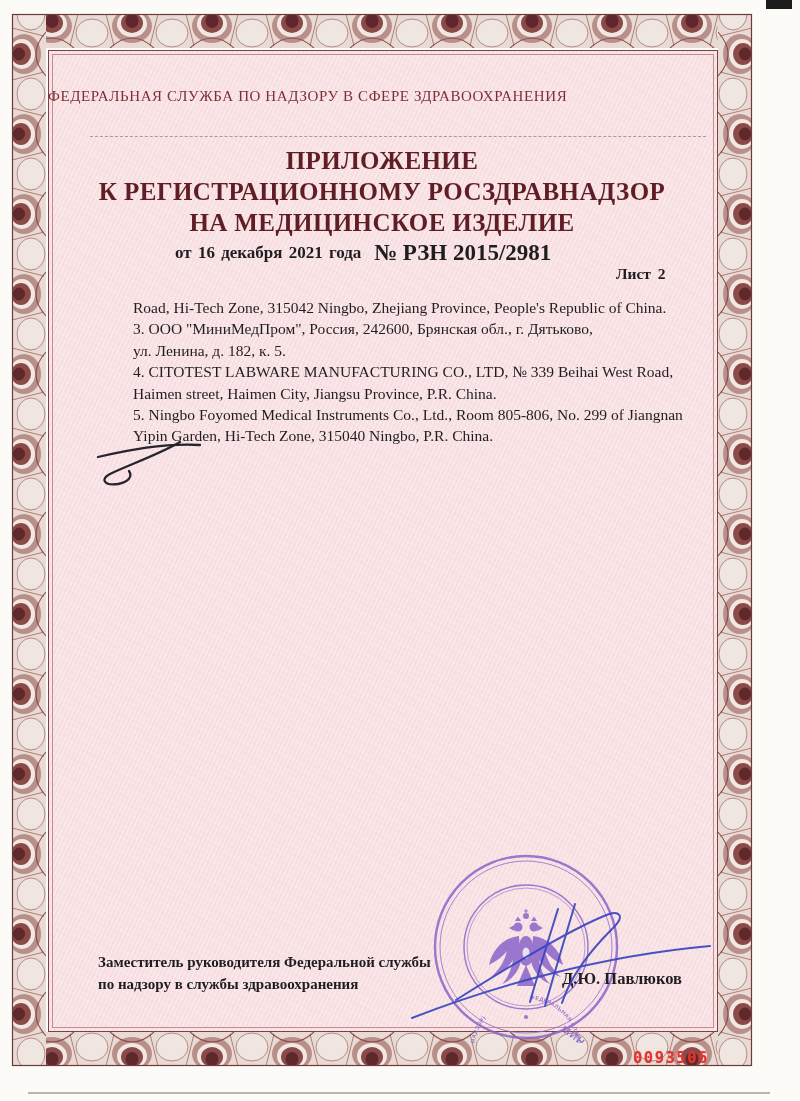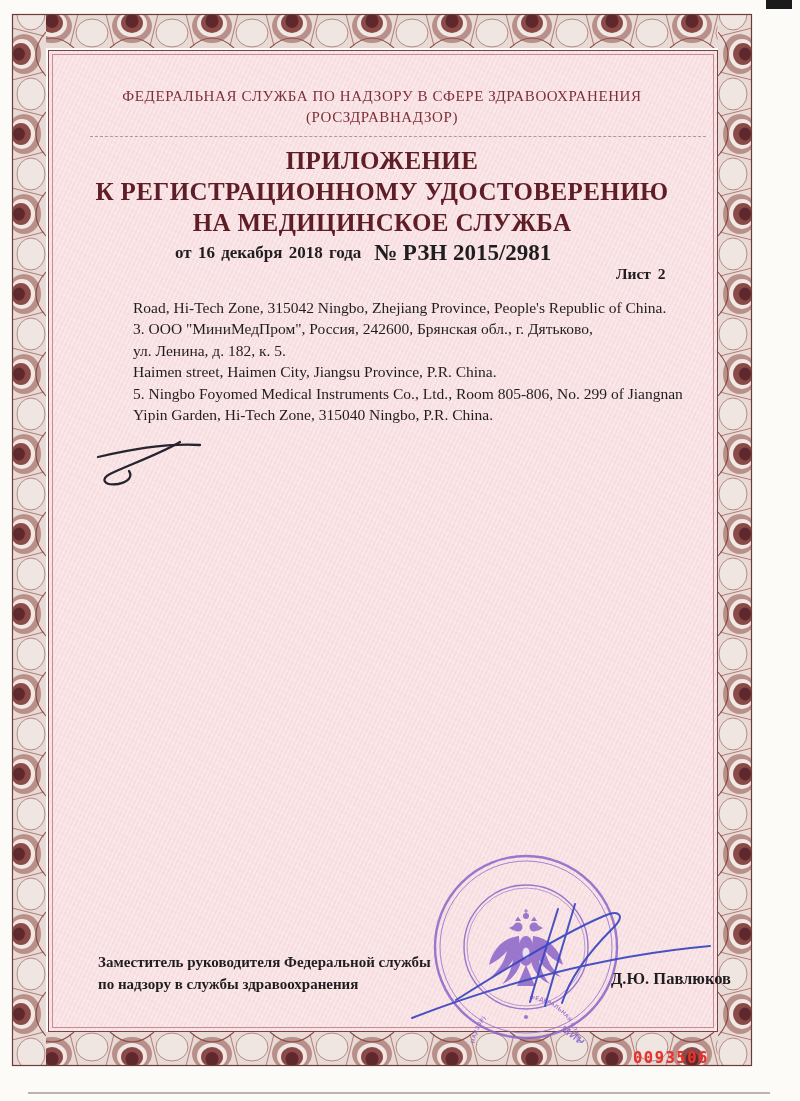--- a/index.html
+++ b/index.html
@@ -18,21 +18,21 @@
       var(--paper_pink,#f8e1e3);
     border:1px solid #7d4046;
     outline:1px solid #c08d93;
     outline-offset:-5px;
   }
   .layer{position:absolute;left:0;top:0;width:800px;height:1101px;z-index:3;}
   .abs{position:absolute;}
 
   
   .agency{
-    left:48px;top:86px;width:668px;text-align:center;
+    left:48px;top:86px;width:668px;
     color:var(--ink_red,#7d2f38);
     font-size:15px;line-height:21px;letter-spacing:.6px;font-weight:500;
   }
   .dotted-rule{
     left:90px;top:136px;width:616px;height:0;
     border-top:1.3px dashed #94827a;opacity:.75;
   }
   .doc-title{
     left:48px;top:145px;width:668px;text-align:center;
     color:var(--title_red,#5f1d26);
@@ -42,21 +42,21 @@
   .number-line{ left:374px;top:240px; font-weight:bold;font-size:23px;color:var(--ink_black,#1f1d20);}
   .sheet-no{ left:616px;top:265px; font-weight:bold;font-size:15.5px;color:var(--ink_black,#1f1d20); word-spacing:3px;text-align:center;}
   .body-text{
     left:98px;top:297px;width:610px;
     font-size:15.5px;line-height:21.4px;color:var(--ink_black,#1f1d20);margin-left:35px;
   }
   .sign-title{
     left:98px;top:951px;
     font-weight:bold;font-size:15px;line-height:22px;color:var(--ink_black,#1f1d20);
   }
-  .sign-name{ left:611px;top:969px; font-weight:bold;font-size:16.5px;color:var(--ink_black,#1f1d20); z-index:6;}
+  .sign-name{ left:562px;top:969px; font-weight:bold;font-size:16.5px;color:var(--ink_black,#1f1d20); z-index:6;}
   .serial{
     left:633px;top:1010px;z-index:6;
     font-family:"DejaVu Sans Mono",monospace;font-weight:bold;
     font-size:15.5px;letter-spacing:1.5px;color:var(--serial_red,#e4342e);
     text-shadow:0 0 1px rgba(228,52,46,.55);
     margin-top:39px;
   }
   .scan-artifact{ left:766px;top:0;width:26px;height:9px;background:#1b1b1b;z-index:5;}
   .scan-shadow{ left:28px;top:1092px;width:742px;height:2px;background:rgba(95,70,70,.40);z-index:5;}
 
@@ -129,38 +129,38 @@
     <rect x="718" y="14" width="34" height="1052" fill="url(#bvr)"></rect>
     <rect x="12.5" y="14.5" width="739" height="1051" fill="none" stroke="#6d3a3a" stroke-width="1.2"></rect>
   </svg>
 
   <div class="paper"></div>
 
   <div class="layer">
 
     <div class="abs agency">
       <div>ФЕДЕРАЛЬНАЯ СЛУЖБА ПО НАДЗОРУ В СФЕРЕ ЗДРАВООХРАНЕНИЯ</div>
-      <div>(РОСЗДРАВНАДЗОР)</div>
     </div>
     <div class="abs dotted-rule"></div>
 
     <div class="abs doc-title">
       <div>ПРИЛОЖЕНИЕ</div>
-      <div>К РЕГИСТРАЦИОННОМУ УДОСТОВЕРЕНИЮ</div>
-      <div>НА МЕДИЦИНСКОЕ СЛУЖБА</div>
-    </div>
-
-    <div class="abs date-line">от  16 декабря 2018 года</div>
+      <div>К РЕГИСТРАЦИОННОМУ РОСЗДРАВНАДЗОР</div>
+      <div>НА МЕДИЦИНСКОЕ ИЗДЕЛИЕ</div>
+    </div>
+
+    <div class="abs date-line">от  16 декабря 2021 года</div>
     <div class="abs number-line">№  РЗН 2015/2981</div>
     <div class="abs sheet-no">Лист 2</div>
 
     <div class="abs body-text">
       <div>Road, Hi-Tech Zone, 315042 Ningbo, Zhejiang Province, People's Republic of China.</div>
       <div>3. ООО "МиниМедПром", Россия, 242600, Брянская обл., г. Дятьково,</div>
       <div>ул. Ленина, д. 182, к. 5.</div>
+      <div>4. CITOTEST LABWARE MANUFACTURING CO., LTD, № 339 Beihai West Road,</div>
       <div>Haimen street, Haimen City, Jiangsu Province, P.R. China.</div>
       <div>5. Ningbo Foyomed Medical Instruments Co., Ltd., Room 805-806, No. 299 of Jiangnan</div>
       <div>Yipin Garden, Hi-Tech Zone, 315040 Ningbo, P.R. China.</div>
     </div>
 
     <svg class="abs hand-mark" width="120" height="55" viewBox="0 0 120 55">
       <path d="M 10,21 C 40,14 75,7 112,9"></path>
       <path d="M 92,6 C 72,18 38,30 22,38 C 12,43 16,50 30,48 C 40,46 45,41 41,35"></path>
     </svg>
 

